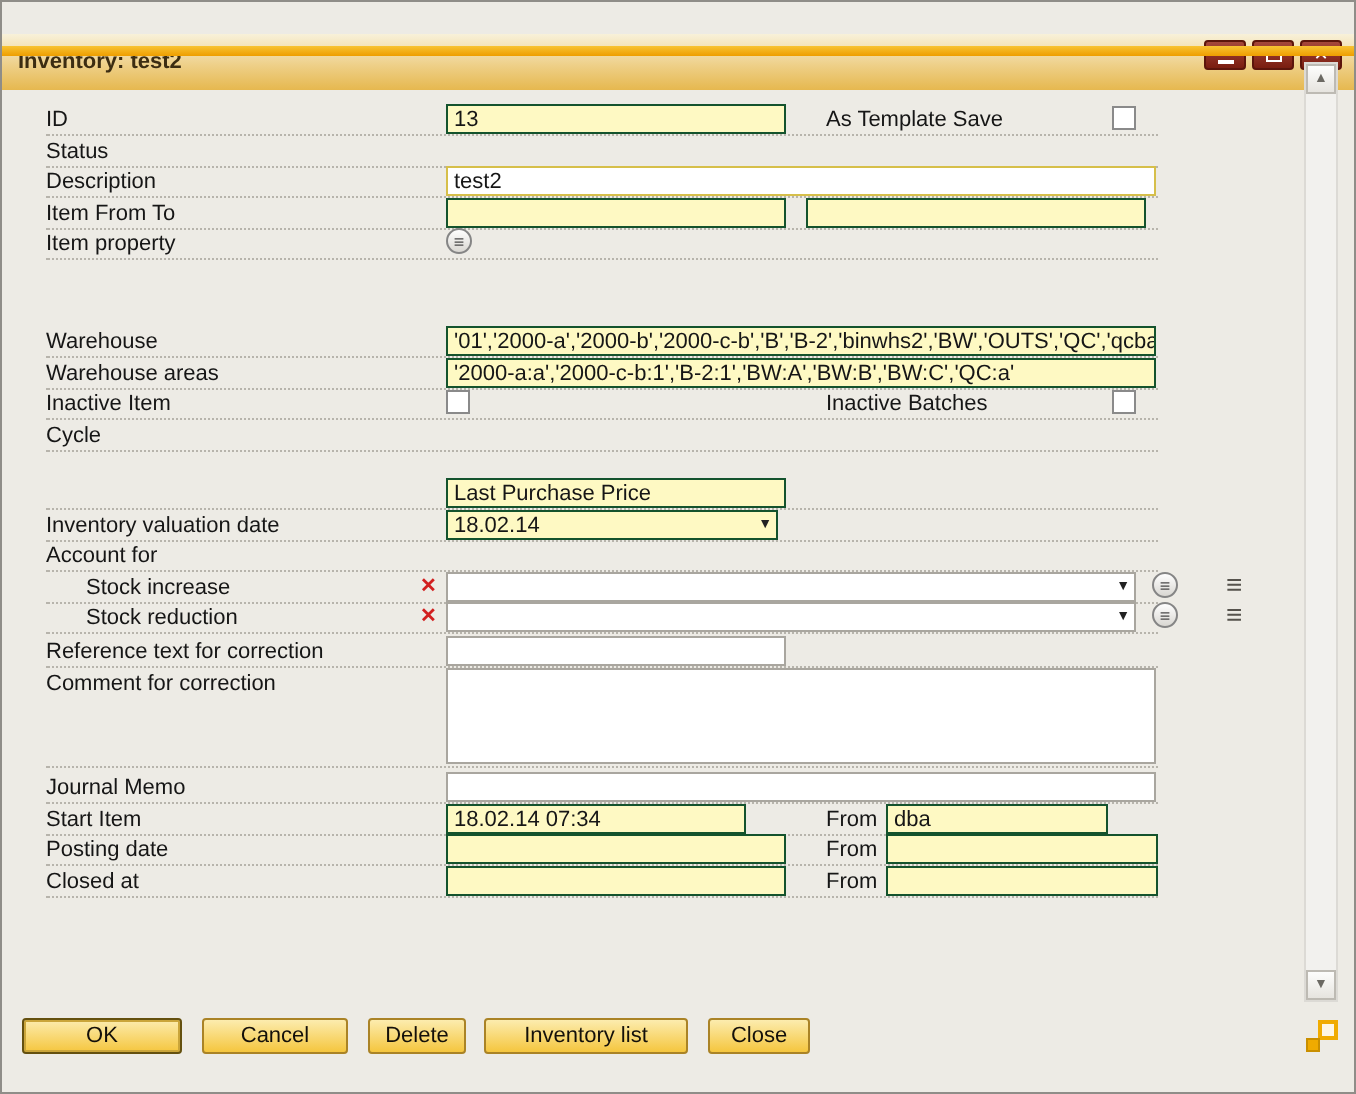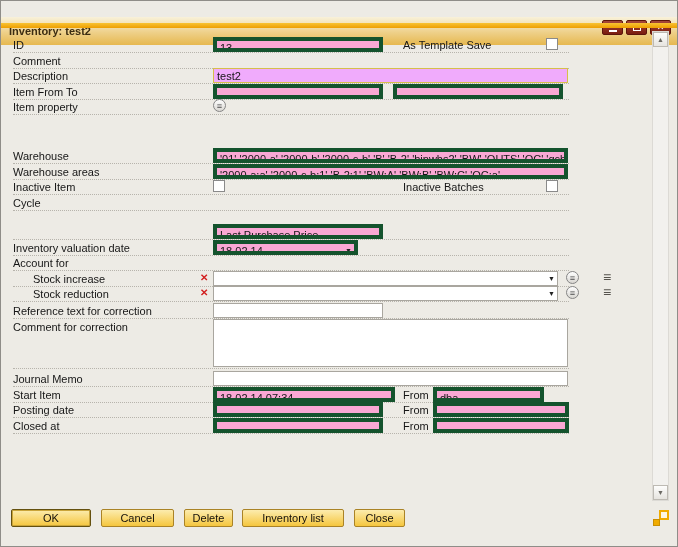--- a/index.html
+++ b/index.html
@@ -24,30 +24,30 @@
     font-size: 9px; cursor: default;
   }
   .min-glyph { display: block; width: 8px; height: 2px; background: #fff; margin-top: 7px; }
   .restore-glyph { display: block; width: 8px; height: 7px; border: 1px solid #fff; }
   .close-glyph { font-size: 9px; line-height: 9px; }
 
   .accent { position: absolute; left: 0; top: 22px; width: 100%; height: 5px;
     background: linear-gradient(180deg, #f8c333, #ee9e00); }
 
   .row {
-    position: absolute; left: 12px; width: 556px; height: 16px;
-    border-bottom: 1px dotted #b7b4ac; font-size: 11px; color: #161616;
+    position: absolute; left: 22px; width: 556px; height: 16px;
+    border-bottom: 1px dotted #b7b4ac; font-size: 11px; color: #161616; margin-top: 15px;
   }
   .lbl { position: absolute; left: 0; top: 2px; white-space: nowrap; }
   .field {
     position: absolute; top: 0; height: 15px; line-height: 13px;
     font-size: 11px; padding: 1px 3px 0 3px; overflow: hidden; white-space: nowrap;
   }
-  .gray   { background: #f9a8d4; border: 4px solid #14532d; }
-  .yellow { background: #f0abfc; border: 1px solid #d6bf4a; }
+  .gray   { background: #fef9c3; border: 1px solid #14532d; }
+  .yellow { background: #ffffff; border: 1px solid #d6bf4a; }
   .white  { background: #ffffff; border: 1px solid #a9a69f; }
 
   .checkbox { position: absolute; top: 1px; width: 12px; height: 12px;
     background: #fff; border: 1px solid #8a8a8a; }
 
   .combo .arrow { position: absolute; right: 2px; top: 3px; font-size: 7px; color: #222; line-height: 8px; }
 
   .circle-btn {
     position: absolute; top: 0; width: 13px; height: 13px; border-radius: 50%;
     border: 1px solid #858585; background: linear-gradient(#fefefe, #d9d7d2);
@@ -108,21 +108,21 @@
   <div class="accent"></div>
 
   <div class="row" style="top:36px">
     <span class="lbl">ID</span>
     <span class="field gray" style="left:200px;width:170px">13</span>
     <span class="lbl" style="left:390px">As Template Save</span>
     <span class="checkbox" style="left:533px"></span>
   </div>
 
   <div class="row" style="top:52px">
-    <span class="lbl">Comment</span>
+    <span class="lbl">Status</span>
   </div>
 
   <div class="row" style="top:67px">
     <span class="lbl">Description</span>
     <span class="field yellow" style="left:200px;width:355px">test2</span>
   </div>
 
   <div class="row" style="top:83px">
     <span class="lbl">Item From To</span>
     <span class="field gray" style="left:200px;width:170px"></span>
@@ -155,21 +155,21 @@
   <div class="row" style="top:194px">
     <span class="lbl">Cycle</span>
   </div>
 
   <div class="row" style="top:223px">
     <span class="field gray" style="left:200px;width:170px">Last Purchase Price</span>
   </div>
 
   <div class="row" style="top:239px">
     <span class="lbl">Inventory valuation date</span>
-    <span class="field gray combo" style="left:200px;width:145px">
+    <span class="field gray combo" style="left:200px;width:166px">
       <span>18.02.14</span>
       <span class="arrow">▼</span>
     </span>
   </div>
 
   <div class="row" style="top:254px">
     <span class="lbl">Account for</span>
   </div>
 
   <div class="row" style="top:270px">
@@ -204,21 +204,21 @@
     <div class="comment-box"></div>
   </div>
 
   <div class="row" style="top:370px">
     <span class="lbl">Journal Memo</span>
     <span class="field white" style="left:200px;width:355px"></span>
   </div>
 
   <div class="row" style="top:386px">
     <span class="lbl">Start Item</span>
-    <span class="field gray" style="left:200px;width:182px">18.02.14 07:34</span>
+    <span class="field gray" style="left:200px;width:150px">18.02.14 07:34</span>
     <span class="lbl" style="left:390px">From</span>
     <span class="field gray" style="left:420px;width:111px">dba</span>
   </div>
 
   <div class="row" style="top:401px">
     <span class="lbl">Posting date</span>
     <span class="field gray" style="left:200px;width:170px"></span>
     <span class="lbl" style="left:390px">From</span>
     <span class="field gray" style="left:420px;width:136px"></span>
   </div>

